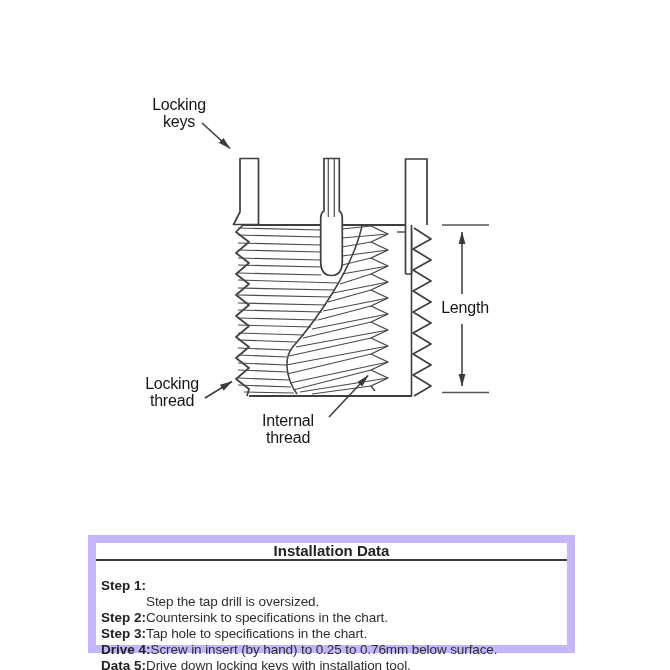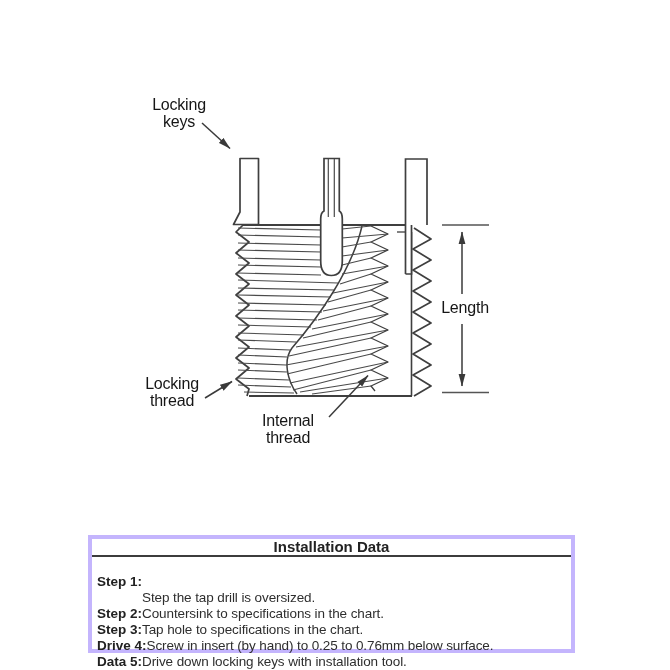--- a/index.html
+++ b/index.html
@@ -2,21 +2,21 @@
 <html><head>
 <meta charset="utf-8">
 <style>
   html,body{margin:0;padding:0;background:#ffffff;}
   .stage{position:relative;width:670px;height:670px;background:#ffffff;overflow:hidden;
          font-family:"Liberation Sans",sans-serif;}
   svg{position:absolute;left:0;top:0;}
   .dlabel{position:absolute;font-size:16px;line-height:16.5px;color:#161616;
           text-align:center;letter-spacing:-0.2px;white-space:nowrap;}
   .itable{position:absolute;left:88px;top:535px;width:487px;height:118px;
-          border:4px solid #c4b5fd;box-sizing:border-box;background:#ffffff;}
+          border:8px solid #c4b5fd;box-sizing:border-box;background:#ffffff;}
   .ithead{height:16px;line-height:16px;border-bottom:2px solid #3c3c3c;
           font-size:15px;font-weight:bold;text-align:center;color:#222222;}
   .itrows{padding-top:17px;}
   .trow{display:flex;height:16px;line-height:16px;font-size:13.5px;color:#2e2e2e;}
   .slabel{flex:0 0 45px;padding-left:5px;font-weight:bold;color:#222222;white-space:nowrap;}
   .stext{flex:1;white-space:nowrap;letter-spacing:-0.1px;}
 </style>
 </head>
 <body>
 

